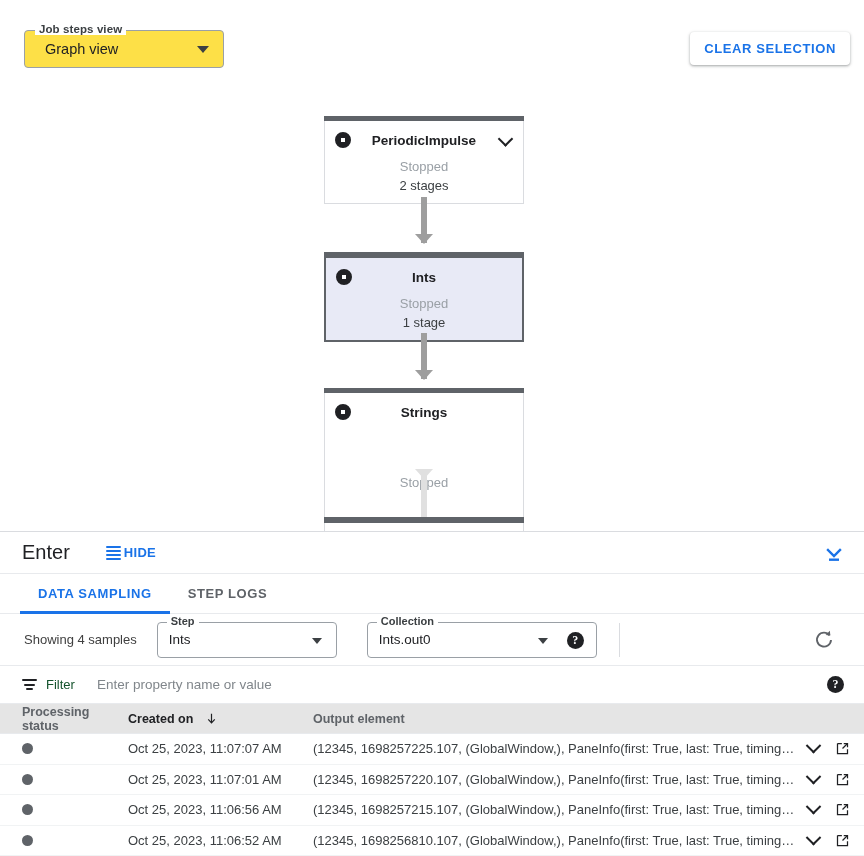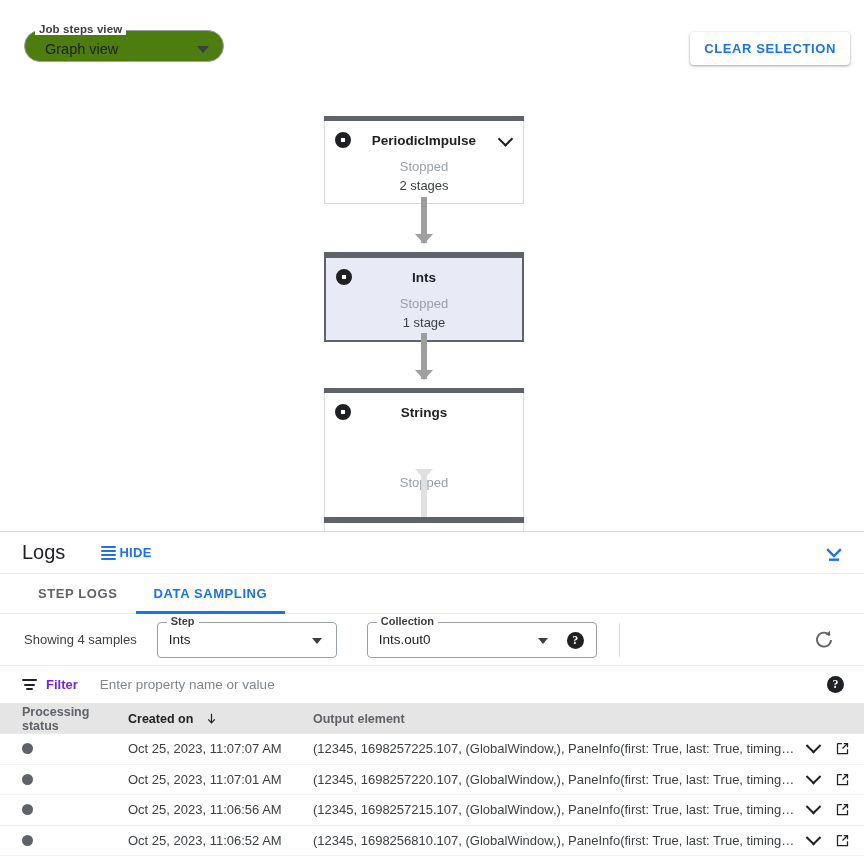--- a/index.html
+++ b/index.html
@@ -14,22 +14,22 @@
   }
 
   
   .graph-pane {
     position: absolute; left:0; top:0; width:864px; height:531px;
     background:#fff; overflow:hidden;
   }
 
   
   .view-select {
-    position:absolute; left:24px; top:30px; width:200px; height:32px;
-    border:1px solid #9aa0a6; border-radius:16px; background:#4d7c0f;
+    position:absolute; left:24px; top:30px; width:200px; height:38px;
+    border:1px solid #9aa0a6; border-radius:4px; background:#fde047;
   }
   .view-select .legend {
     position:absolute; left:10px; top:-8px; background:#fff; padding:0 4px;
     font-size:11.5px; font-weight:bold; color:#3c4043; letter-spacing:.1px;
   }
   .view-select .value {
     position:absolute; left:20px; top:10px; font-size:14.5px; color:#202124;
   }
   .view-select .caret {
     position:absolute; right:14px; top:15px;
@@ -176,21 +176,21 @@
   
   .filter-bar {
     position:relative; height:38px; border-bottom:1px solid #e8eaed;
     display:flex; align-items:center;
   }
   .filter-icon { margin-left:22px; display:flex; flex-direction:column; gap:2.5px; align-items:center; }
   .filter-icon i { display:block; height:2px; background:#202124; border-radius:1px; }
   .filter-icon i:nth-child(1){ width:15px }
   .filter-icon i:nth-child(2){ width:11px }
   .filter-icon i:nth-child(3){ width:7px }
-  .filter-label { margin-left:9px; font-size:13px; font-weight:bold; color:#6d28d9; }
+  .filter-label { margin-left:9px; font-size:13px; font-weight:normal; color:#14532d; }
   .filter-input {
     margin-left:20px; border:none; outline:none; font-size:13.5px;
     color:#3c4043; width:500px; font-family:"Liberation Sans",sans-serif;
     background:transparent;
   }
   .filter-input::placeholder { color:#80868b; }
   #filter-help { position:absolute; right:20px; top:10px; }
 
   
   .tbl { width:864px; }
@@ -278,41 +278,41 @@
   </div>
 </div>
 
 <div class="splitter">
   <span class="grip"></span>
 </div>
 
 <div class="logs-panel">
 
   <div class="logs-header">
-    <span class="logs-title">Logs</span>
+    <span class="logs-title">Enter</span>
     <button class="hide-btn">
       <span class="hide-icon">
         <i></i>
           <i></i>
           <i></i>
           <i></i>
       </span>
       <span>HIDE</span>
     </button>
     <button class="collapse-btn">
       <svg viewBox="0 0 24 24" width="24" height="24">
         <path d="M6 8 L12 14 L18 8" fill="none" stroke="#1a73e8" stroke-width="2.4" stroke-linecap="square"></path>
         <rect x="7" y="16.5" width="10" height="2.4" fill="#1a73e8"></rect>
       </svg>
     </button>
   </div>
 
   <div class="tabs">
+    <div class="tab active">DATA SAMPLING</div>
     <div class="tab">STEP LOGS</div>
-    <div class="tab active">DATA SAMPLING</div>
   </div>
 
   <div class="sampling-bar">
     <span class="showing">Showing 4 samples</span>
 
     <div class="field" id="step-field">
       <span class="legend">Step</span>
       <span class="value">Ints</span>
       <span class="caret"></span>
     </div>

